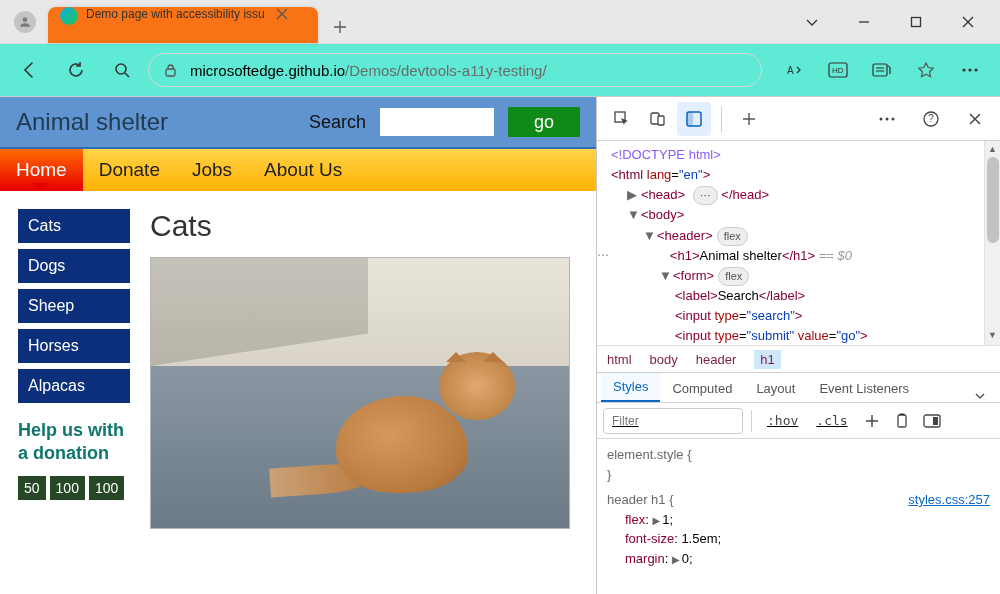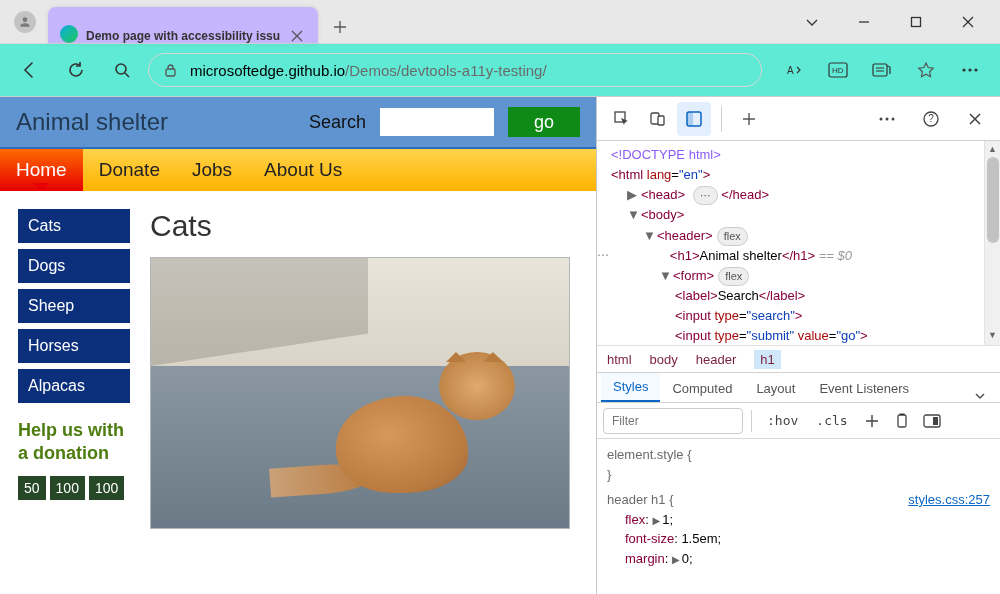--- a/index.html
+++ b/index.html
@@ -2,21 +2,21 @@
 <html><head>
 <meta charset="utf-8">
 <style>
   * { box-sizing: border-box; margin: 0; padding: 0; font-family: -apple-system, "Segoe UI", Arial, sans-serif; }
   body { width: 1000px; height: 594px; overflow: hidden; background: #fff; }
 
   
   .titlebar { height: 44px; background: #e8e8e8; display: flex; align-items: flex-end; position: relative; border-bottom: 1px solid #d7d7d7; }
   .avatar { width: 22px; height: 22px; border-radius: 50%; background: #c4c4c4; margin: 0 12px 10px 14px; display: flex; align-items: center; justify-content: center; }
   .avatar svg { width: 14px; height: 14px; fill: #7a7a7a; }
-  .tab { position: relative; background: #c4b5fd; border-radius: 8px 8px 0 0; height: 36px; display: flex; align-items: flex-end; padding: 0 10px 0 12px; min-width: 270px; box-shadow: 0 0 4px rgba(0,0,0,.1); font-weight: bold; }
+  .tab { position: relative; background: #f97316; border-radius: 8px 8px 0 0; height: 36px; display: flex; align-items: flex-start; padding: 0 10px 0 12px; min-width: 270px; box-shadow: 0 0 4px rgba(0,0,0,.1); }
   .tab .favicon { width: 18px; height: 18px; margin-right: 8px; position: relative; }
   .tab .favicon::before { content:""; position:absolute; inset:0; border-radius:50%; background: linear-gradient(135deg,#0ea5e9 0%,#14b8a6 40%,#22c55e 100%); }
   .tab .tab-title { font-size: 12px; color: #333; white-space: nowrap; overflow: hidden; text-overflow: ellipsis; max-width: 200px; }
   .tab .tab-close { margin-left: 10px; width: 14px; height: 14px; display:flex; align-items:center; justify-content:center; cursor:pointer; }
   .newtab { width: 32px; height: 32px; margin-left: 6px; display:flex; align-items:center; justify-content:center; cursor:pointer; }
   .winctrls { position: absolute; right: 6px; top: 0; height: 44px; display: flex; align-items: center; gap: 24px; padding: 0 12px; }
   .winctrls .w { width: 28px; height: 28px; display:flex; align-items:center; justify-content:center; cursor:pointer; }
 
   .toolbar { height: 52px; background: #5eead4; display: flex; align-items: center; padding: 0 10px; gap: 6px; }
   .tbtn { width: 40px; height: 40px; display:flex; align-items:center; justify-content:center; border-radius:4px; cursor:pointer; color:#5f6368; }
@@ -38,21 +38,21 @@
   .header-bar label { font-size:18px; color:#111; }
   .header-bar input.search { width:114px; height:28px; background:#fff; border:none; padding:0 6px; }
   .header-bar button.go { width:72px; height:30px; background:#0f8a17; color:#fff; border:none; font-size:18px; cursor:pointer; }
   .nav { background: linear-gradient(#ffd34a,#ffb300); height:44px; display:flex; align-items:stretch; position:relative; border-top:2px solid #2f6cc0; }
   .nav a { display:flex; align-items:center; padding:0 16px; color:#222; font-size:19px; text-decoration:none; cursor:pointer; }
   .nav a.active { background: linear-gradient(#ff6a00,#e60000); color:#fff; position:relative; }
   .nav a.active::after { content:""; position:absolute; left:50%; bottom:-8px; transform:translateX(-50%); border:8px solid transparent; border-top-color:#e60000; }
   .page-body { display:flex; padding: 18px 12px 0 18px; gap:20px; }
   .sidebar { width:112px; }
   .sidebar .catlink { display:block; background:#0b2f7a; color:#fff; padding:8px 10px; font-size:16px; margin-bottom:6px; cursor:pointer; }
-  .sidebar h3 { margin-top:16px; font-size:18px; line-height:1.3; font-weight:700; color:#4d7c0f; }
+  .sidebar h3 { margin-top:16px; font-size:18px; line-height:1.3; font-weight:700; color:#0f766e; }
   .sidebar .donos { margin-top:10px; display:flex; gap:4px; }
   .sidebar .donos .d { background:#274827; color:#fff; padding:4px 6px; font-size:14px; cursor:pointer; }
   .main-col h2 { font-size:30px; font-weight:400; margin-bottom:14px; color:#333; }
   .photo { width:420px; height:272px; background:#9aa; position:relative; overflow:hidden; border:1px solid #b5b5b5; }
   .photo .wall { position:absolute; inset:0; background:linear-gradient(180deg, #e8e4da 0%, #d9d4c7 40%, #8a97a2 40%, #6b7a86 100%); }
   .photo .wall::before { content:""; position:absolute; left:0; top:0; right:48%; bottom:60%; background:rgba(0,0,0,0.15); clip-path: polygon(0 0, 100% 0, 100% 70%, 0 100%); }
   .photo .cat { position:absolute; left:42%; top:30%; width:45%; height:60%; }
   .photo .body { position:absolute; left:5%; bottom:5%; width:70%; height:60%; background: radial-gradient(ellipse at 40% 40%, #d6995b 0%, #b97a3f 70%, #8f5d30 100%); border-radius: 55% 50% 50% 45% / 55% 60% 40% 45%; }
   .photo .head { position:absolute; right:0; top:8%; width:40%; height:42%; background: radial-gradient(ellipse at 50% 50%, #e0a96e 0%, #c08549 70%); border-radius:50%; }
   .photo .ear1,.photo .ear2 { position:absolute; width:0; height:0; border:10px solid transparent; border-bottom-color:#b97a3f; top:2%; }
@@ -90,21 +90,21 @@
 
   .crumb { height:28px; border-top:1px solid #e0e0e0; border-bottom:1px solid #d0d0d0; display:flex; align-items:center; padding: 0 10px; gap:18px; font-size:13px; }
   .crumb span { color:#7a1f3a; cursor:pointer; }
   .crumb .sel { background:#cfe7fb; padding:2px 6px; }
 
   .panes { height:30px; border-bottom:1px solid #d0d0d0; display:flex; align-items:flex-end; padding: 0 4px; gap:0; font-size:13px; }
   .panes .ptab { padding: 6px 12px; color:#555; cursor:pointer; }
   .panes .ptab.active { color:#0b66c3; border-bottom:2px solid #0b66c3; background:#f4faff; }
   .panes .exp { margin-left:auto; padding:0 10px; cursor:pointer; }
 
-  .styles-bar { height:36px; border-bottom:1px solid #d7d7d7; display:flex; align-items:center; padding:0 6px; gap:4px; }
+  .styles-bar { height:36px; border-bottom:1px solid #d7d7d7; display:flex; align-items:center; padding:0 6px; gap:4px;text-decoration:underline; }
   .styles-bar input { height:26px; border:1px solid #ccc; border-radius:4px; padding:0 8px; font-size:12px; width:140px; color:#333; }
   .styles-bar .mini { padding:3px 7px; font-size:13px; color:#444; cursor:pointer; font-family: Consolas, monospace;}
   .styles-bar .ic { width:26px; height:26px; display:flex; align-items:center; justify-content:center; cursor:pointer; color:#444;}
   .styles-bar .sepv { width:1px; height:22px; background:#d0d0d0; margin: 0 4px;}
   .styles-body { flex:1; font-family: Consolas, monospace; font-size:13px; padding: 6px 10px 0 10px; line-height:1.5; position:relative;}
   .styles-body .sel { color:#6a6a6a; }
   .styles-body .prop { color:#860039; }
   .styles-body .pval { color:#000; }
   .styles-body .rulelink { float:right; color:#0b66c3; text-decoration:underline; cursor:pointer; }
   .styles-body .tri { display:inline-block; font-size:10px; color:#666; margin-right:2px;}

